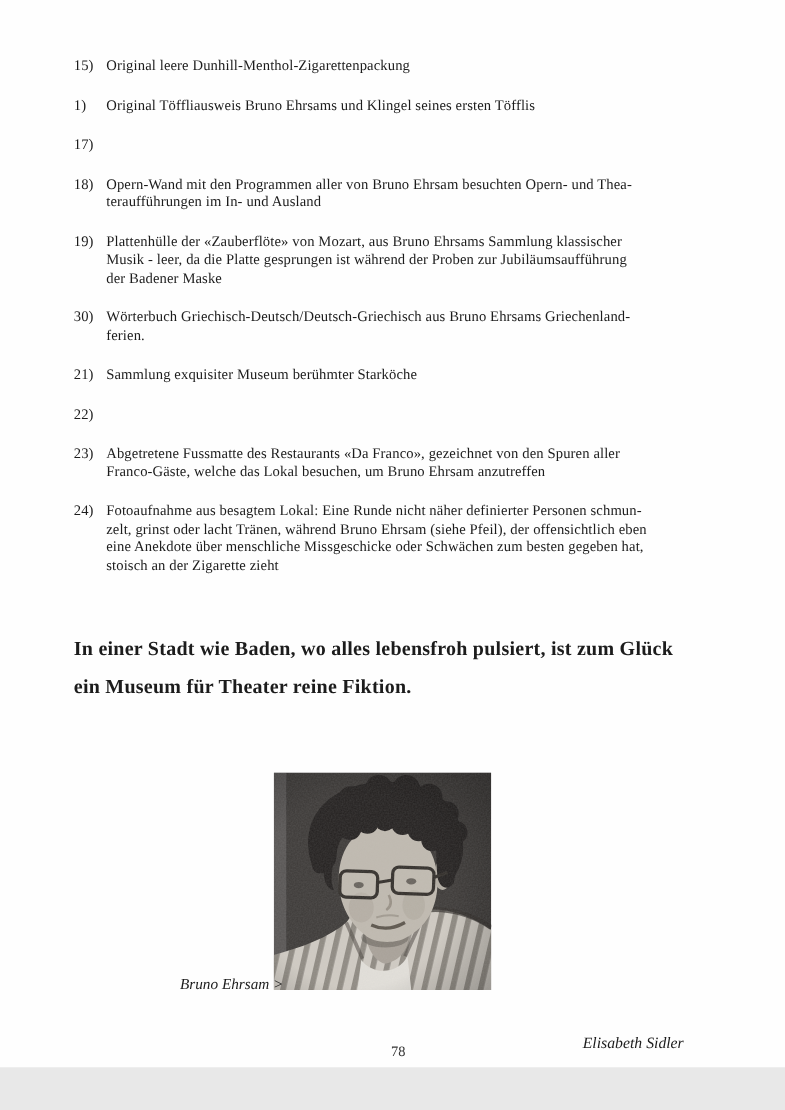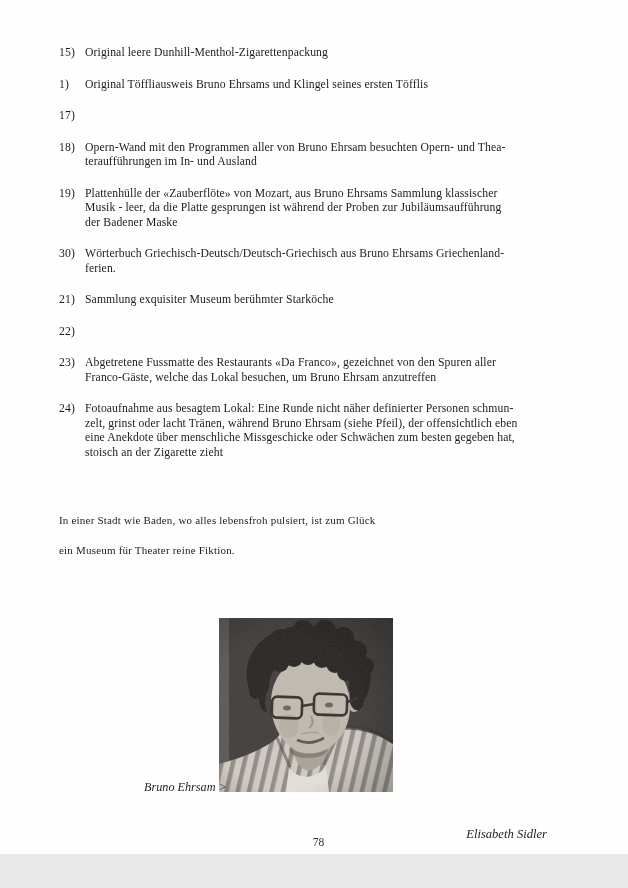--- a/index.html
+++ b/index.html
@@ -19,24 +19,25 @@
     display:flex;
     margin-bottom:17px;
     font-size:11.7px;
     line-height:14.5px;
     letter-spacing:0.1px;
   }
   .list-item .num{flex:0 0 26px;}
   .list-item .txt{white-space:pre;}
   .closing{
     position:absolute;left:59px;top:505px;width:545px;
-    font-size:11px;
+    font-size:16px;
     line-height:30px;
     white-space:pre;
     letter-spacing:0.2px;
+    font-weight:bold;
   }
   .photo{
     position:absolute;left:219px;top:618px;width:174px;height:174px;
   }
   .photo svg{display:block;}
   .caption-left{
     position:absolute;left:107px;top:780px;
     font-style:italic;font-size:12.2px;margin-left:37px;
   }
   .caption-right{

